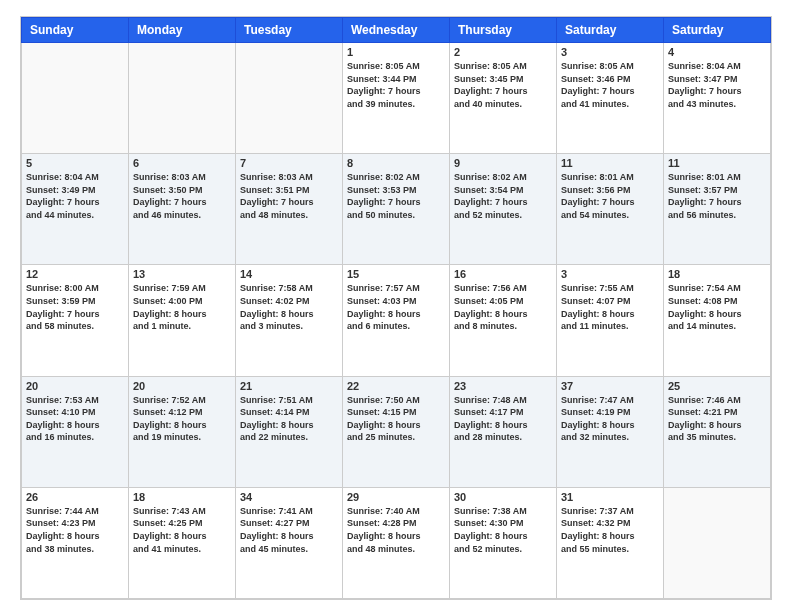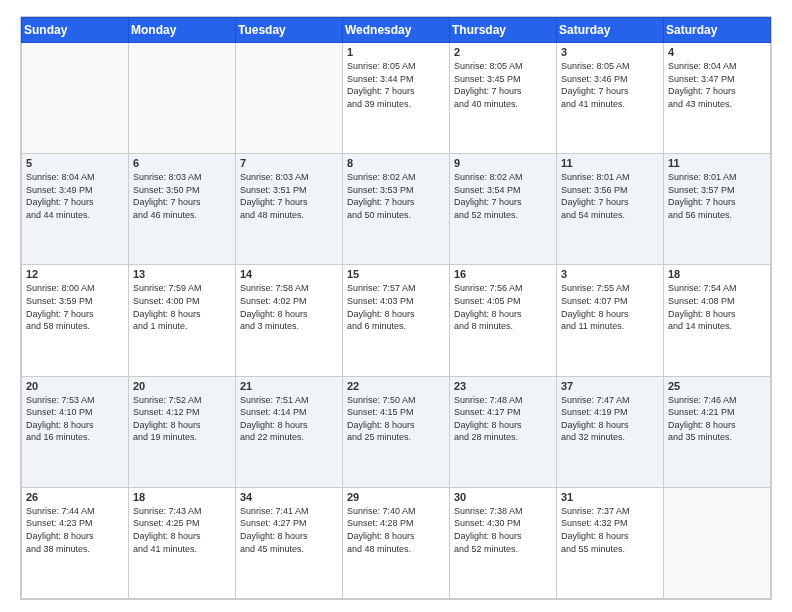--- a/index.html
+++ b/index.html
@@ -50,21 +50,21 @@
     .calendar table {
       width: 100%;
       border-collapse: collapse;
       height: 100%;
     }
     .cal-header th {
       background-color: #2563eb;
       color: #fff;
       font-size: 12px;
       font-weight: bold;
-      padding: 5px 2px;
+      padding: 5px 8px;
       border: 1px solid #1d4ed8;
       text-align: left;
     }
     .cal-body td {
       vertical-align: top;
       border: 1px solid #ccc;
       padding: 3px 4px;
       font-size: 9.5px;
       color: #333;
       width: calc(100% / 7);
@@ -75,20 +75,21 @@
     }
     .day-number {
       font-weight: bold;
       font-size: 11px;
       margin-bottom: 2px;
     }
     .day-info {
       font-size: 9px;
       line-height: 1.4;
       color: #333;
+      font-weight: bold;
     }
     .row-shade td {
       background-color: #f0f4f8;
     }
   </style>
 </head>
 <body>
 
 <div class="page">
 

